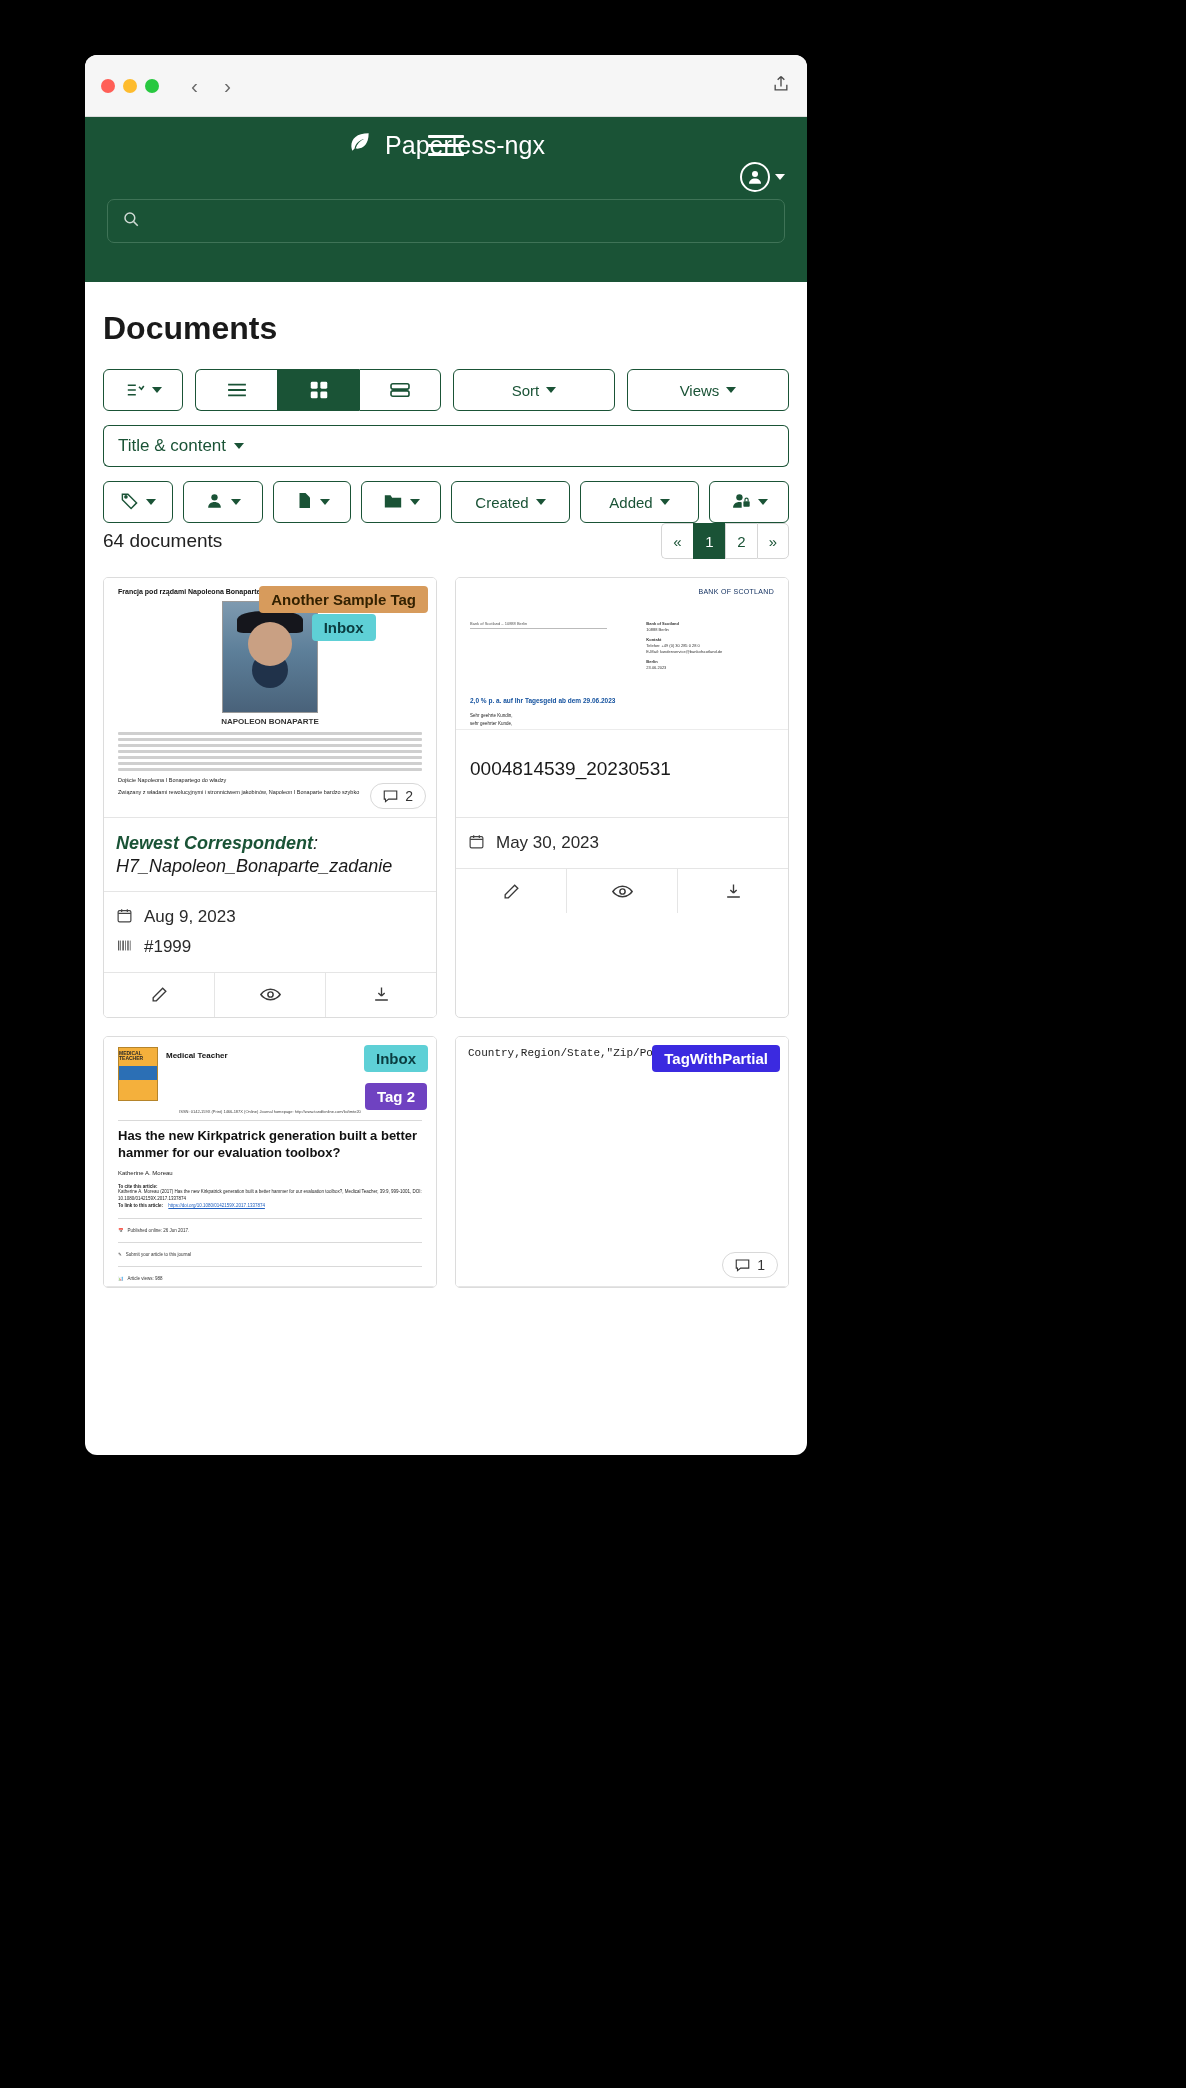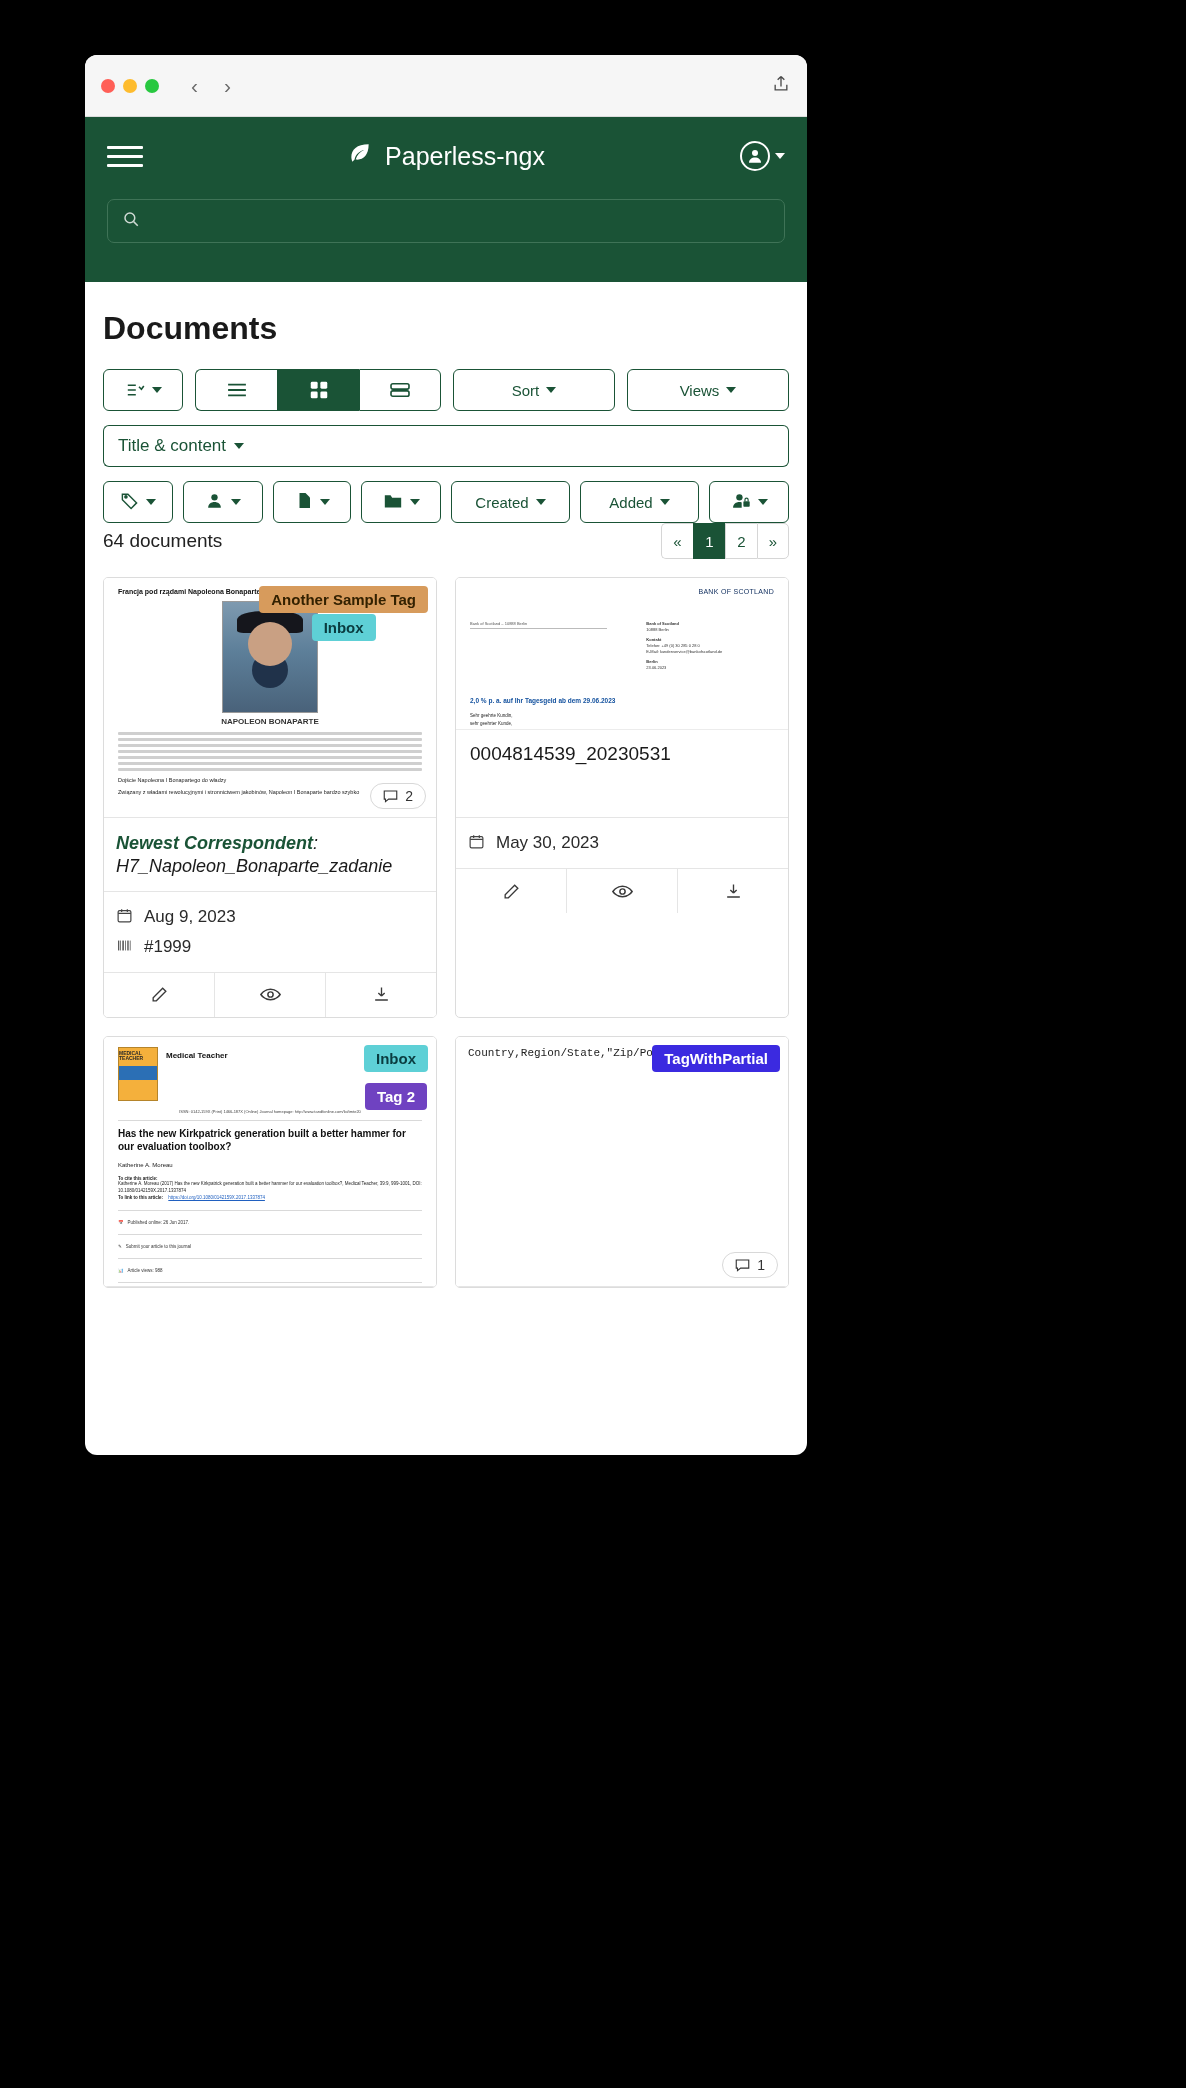--- a/index.html
+++ b/index.html
@@ -42,22 +42,23 @@
   .share-icon { margin-left: auto; color: #4a4a4a; }
   
   .appbar {
     background: #1a5336;
     height: 165px;
     position: relative;
   }
   .appbar-top {
     height: 78px;
     display: flex; align-items: center;
-    padding: 0 22px;
+    padding: 12px 22px;
     position: relative;
+    flex-direction: column;
   }
   .hamburger { width: 36px; cursor: pointer; }
   .hamburger span { display: block; height: 3px; background: #fff; margin: 6px 0; border-radius: 1px;}
   .brand {
     position: absolute; left: 0; right: 0;
     display: flex; align-items: center; justify-content: center; gap: 12px;
     pointer-events: none;
   }
   .brand-name { color: #fff; font-size: 25px; }
   .leaf { font-size: 24px; color: #ffffff; }
@@ -187,21 +188,21 @@
     content: ""; position: absolute; left: 50%; top: 8%;
     transform: translateX(-50%);
     width: 66px; height: 22px; border-radius: 40% 40% 10% 10%;
     background: #15161c;
   }
   .bos-head { text-align: right; font-size: 7px; color: #0b2a5b; letter-spacing: .3px; }
   .bos-blue { color: #13519e; font-size: 6.5px; font-weight: bold; }
   .filename-strip {
     position: absolute; left: 0; right: 0; bottom: 0; height: 88px;
     background: #fff; border-top: 1px solid #ececec;
-    display: flex; align-items: flex-start; padding: 13px 14px;
+    display: flex; align-items: flex-start; padding: 28px 14px;
     font-size: 19px; color: #1a1a1a;
   }
   .mt-cover {
     width: 40px; height: 54px; background: #f4b03c; border: 1px solid #b5842a;
     display: flex; flex-direction: column; align-items: center; justify-content: flex-start;
     font-size: 5px; color: #2a2a2a; padding-top: 3px; line-height: 1.1; font-weight: bold;
   }
   .mt-cover .band { width: 100%; height: 14px; background: #2b6fb5; margin-top: 4px;}
   .csvtxt { font-size: 11px; color: #222; padding: 10px 12px; font-family: "Liberation Mono", monospace;}
   .hr-thin { height: 1px; background: #d9d9d9; margin: 6px 0; }
@@ -527,21 +528,21 @@
           <div class="doc-page">
             <div style="display:flex;gap:8px;align-items:flex-start;">
               <div class="mt-cover">
                 <span>MEDICAL TEACHER</span>
                 <span class="band"></span>
               </div>
               <div style="font-size:8px;font-weight:bold;color:#111;margin-top:4px;">Medical Teacher</div>
             </div>
             <div style="font-size:4px;color:#444;margin-top:8px;text-align:center;">ISSN: 0142-159X (Print) 1466-187X (Online) Journal homepage: http://www.tandfonline.com/loi/imte20</div>
             <div class="hr-thin"></div>
-            <div style="font-size:10px;font-weight:bold;color:#111;margin-top:6px;line-height:1.35;">Has the new Kirkpatrick generation built a better hammer for our evaluation toolbox?</div>
+            <div style="font-size:13px;font-weight:bold;color:#111;margin-top:6px;line-height:1.35;">Has the new Kirkpatrick generation built a better hammer for our evaluation toolbox?</div>
             <div style="font-size:6px;color:#222;margin-top:8px;">Katherine A. Moreau</div>
             <div style="font-size:4.5px;color:#222;margin-top:8px;font-weight:bold;">To cite this article:</div>
             <div style="font-size:4.5px;color:#222;line-height:1.5;">Katherine A. Moreau (2017) Has the new Kirkpatrick generation built a better hammer for our evaluation toolbox?, Medical Teacher, 39:9, 999-1001, DOI: 10.1080/0142159X.2017.1337874</div>
             <div style="font-size:4.5px;color:#222;margin-top:5px;font-weight:bold;display:inline;">To link to this article:</div>
             <span style="font-size:4.5px;color:#2060c0;text-decoration:underline;margin-left:4px;">https://doi.org/10.1080/0142159X.2017.1337874</span>
             <div class="hr-thin" style="margin-top:10px"></div>
             <div style="font-size:4.5px;color:#333;padding:3px 0;display:flex;gap:4px;align-items:center;">
               <span>📅</span>
               <span>Published online: 26 Jun 2017.</span>
             </div>

